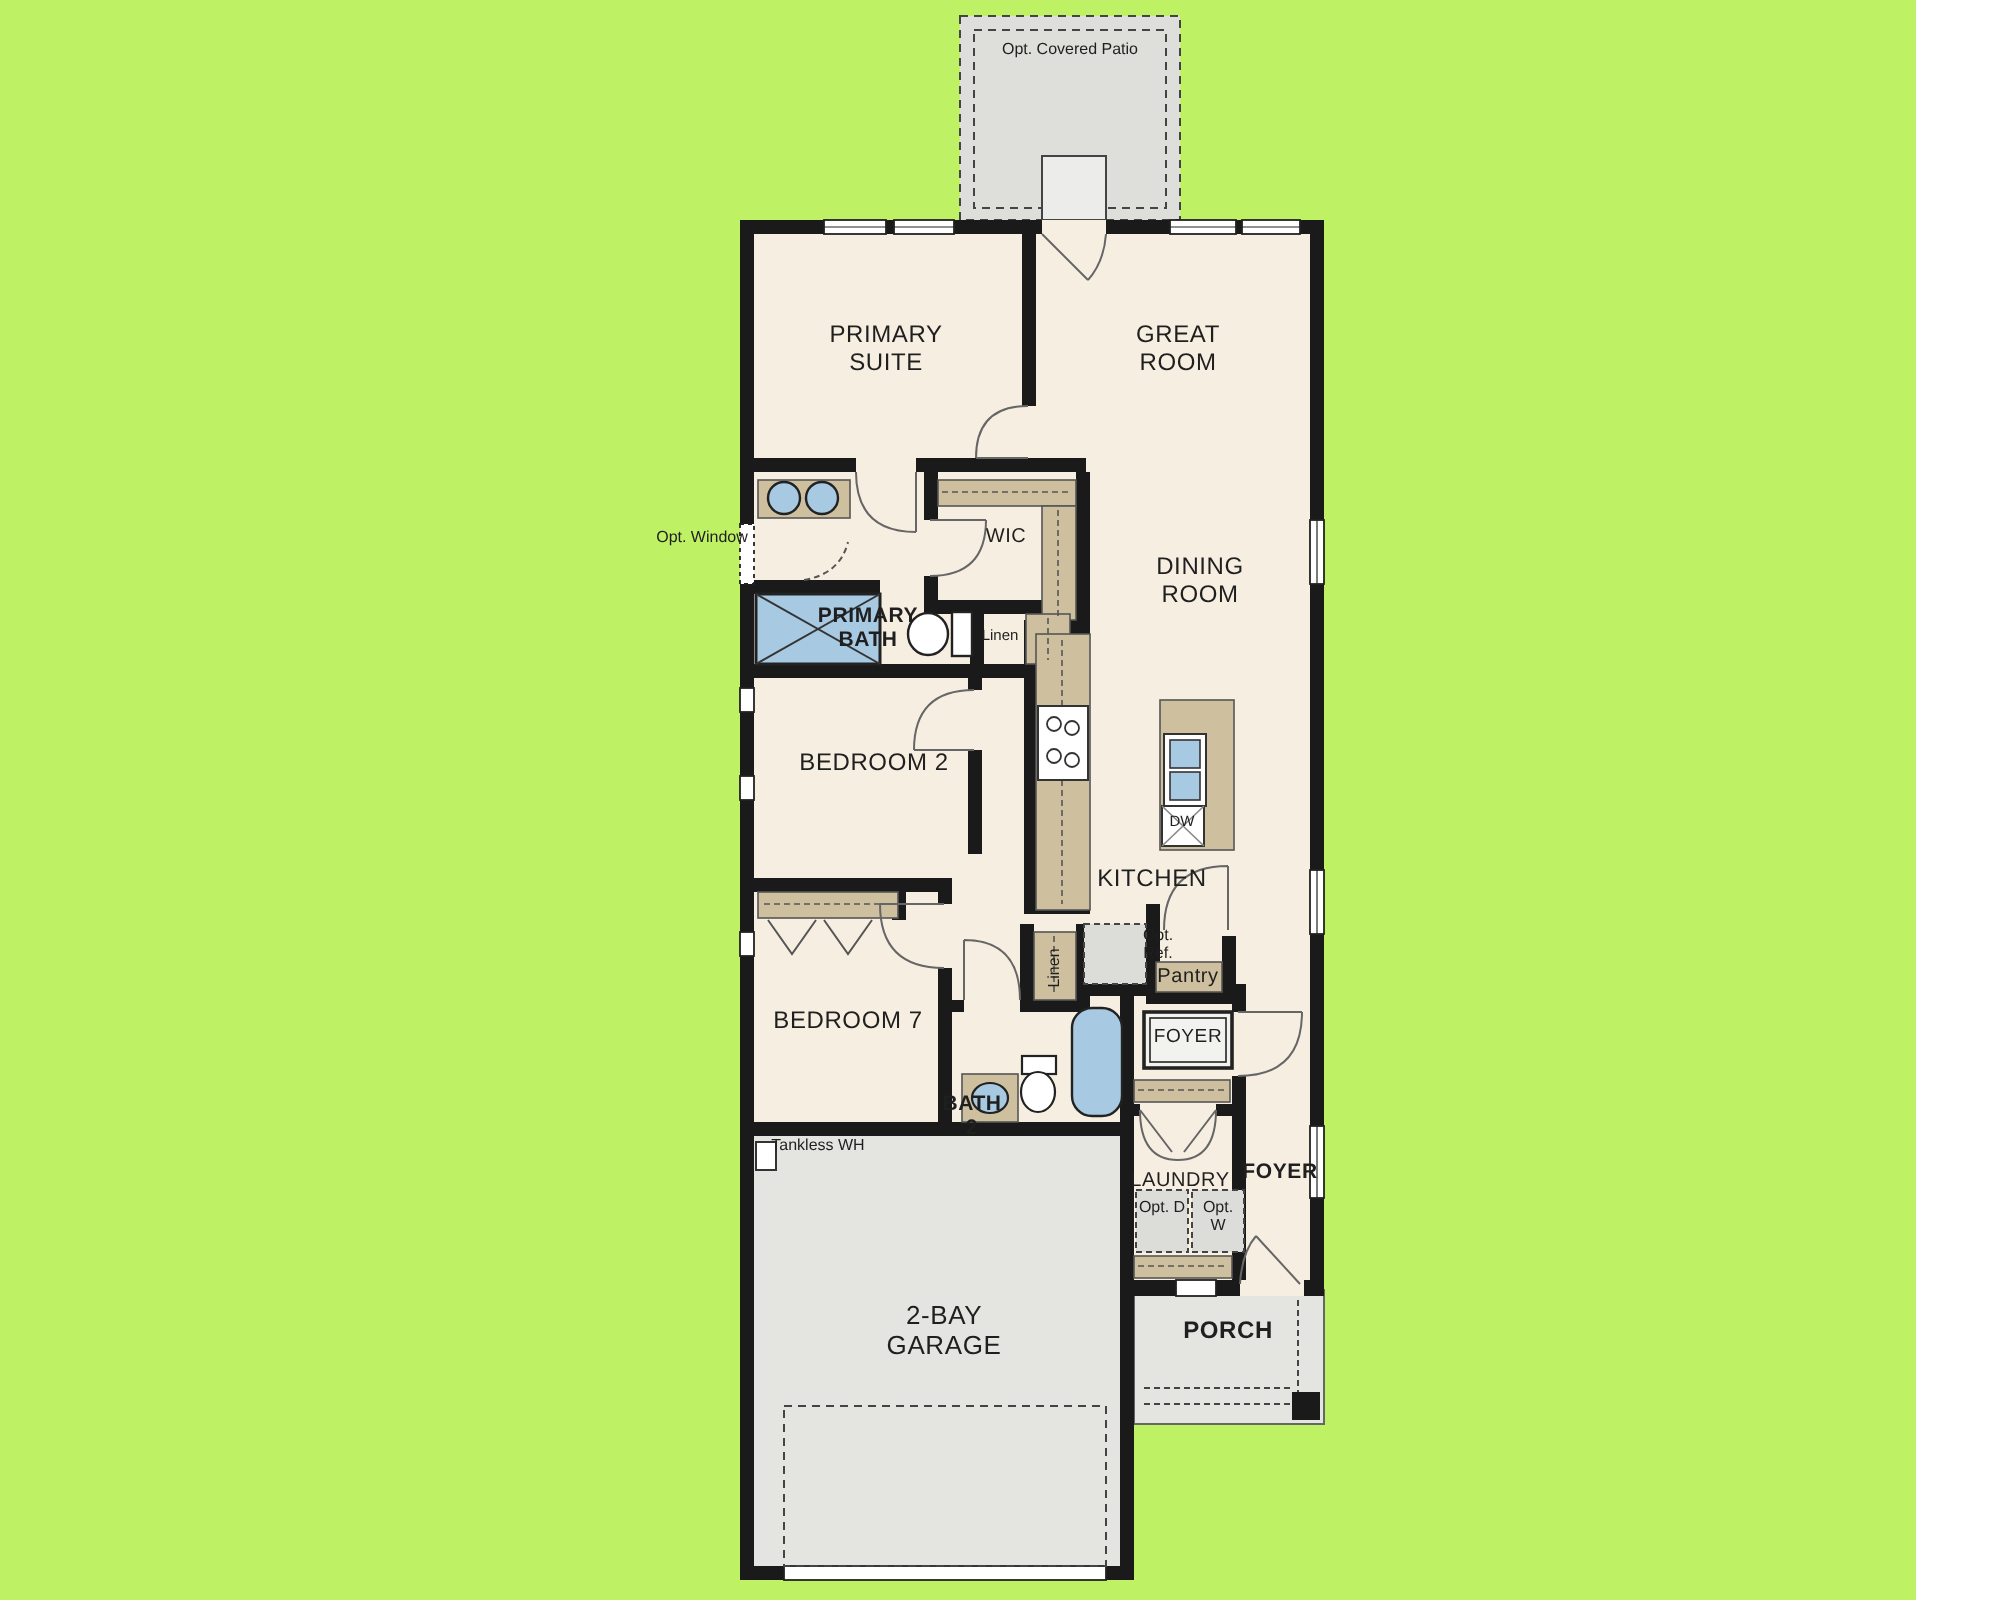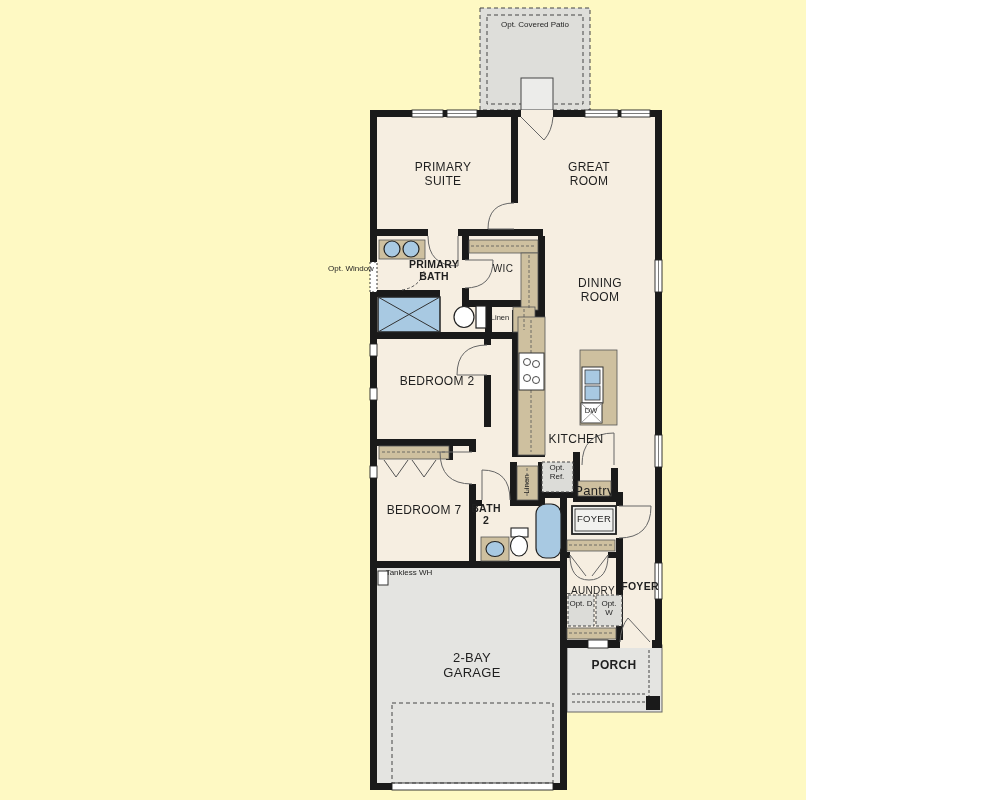--- a/index.html
+++ b/index.html
@@ -1,22 +1,22 @@
 <!DOCTYPE html>
 <html><head>
 <meta charset="utf-8">
 <style>
   html,body{margin:0;padding:0;background:#fff;}
-  #stage{position:relative;width:806px;height:800px;background:#fef9c3;overflow:hidden;
+  #stage{position:relative;width:958px;height:800px;background:#bef264;overflow:hidden;
          font-family:"Liberation Sans", sans-serif;}
   #plan-svg{position:absolute;left:0;top:0;}
   .lbl{position:absolute;transform:translateX(-50%);text-align:center;
        color:var(--text,#1f1f1f);line-height:1.18;letter-spacing:.3px;white-space:normal;}
   .room{font-weight:normal;font-size:12px;}
-  .room-sm{font-weight:bold;font-size:10.5px;}
+  .room-sm{font-weight:bold;font-size:10.5px;margin-top:44px;}
   .small{font-size:8px;letter-spacing:0;}
   .tiny{font-size:7.5px;letter-spacing:0;}
   .nowrap{white-space:nowrap;}
   .rot{transform:translate(-50%,-50%) rotate(-90deg);transform-origin:center;}
 </style>
 </head>
 <body>
 
 <div id="stage" style="--floor: #f6eee1; --outdoor: #e4e4e1; --patio: #dededa; --wall: #1a1a1a; --counter: #cec09f; --fixture_blue: #a8c9e2; --appliance_gray: #dcdcd8; --text: #1f1f1f;">
 <svg id="plan-svg" width="1000" height="800" viewBox="0 0 1000 800">
@@ -192,23 +192,23 @@
   <div class="lbl small" style="left:535px;top:20px;width:70px">Opt. Covered Patio</div>
   <div class="lbl room" style="left:443px;top:160px;width:80px">PRIMARY SUITE</div>
   <div class="lbl room" style="left:589px;top:160px;width:60px">GREAT ROOM</div>
   <div class="lbl room-sm" style="left:434px;top:258px;width:80px">PRIMARY BATH</div>
   <div class="lbl nowrap" style="left:503px;top:263px;font-size:10px">WIC</div>
   <div class="lbl small" style="left:351px;top:264px;width:46px">Opt. Window</div>
   <div class="lbl room" style="left:600px;top:276px;width:60px">DINING ROOM</div>
   <div class="lbl tiny nowrap" style="left:500px;top:314px">Linen</div>
   <div class="lbl room nowrap" style="left:437px;top:374px">BEDROOM 2</div>
   <div class="lbl room nowrap" style="left:576px;top:432px">KITCHEN</div>
-  <div class="lbl small" style="left:557px;top:463px;width:28px">Opt. Ref.</div>
+  <div class="lbl small" style="left:579px;top:463px;width:28px">Opt. Ref.</div>
   <div class="lbl small rot nowrap" style="left:527px;top:484px">Linen</div>
-  <div class="lbl nowrap" style="left:594px;top:483px;font-size:13px">Pantry</div>
+  <div class="lbl nowrap" style="left:594px;top:483px;font-size:10px">Pantry</div>
   <div class="lbl room nowrap" style="left:424px;top:503px">BEDROOM 7</div>
   <div class="lbl room-sm" style="left:486px;top:502px;width:36px">BATH 2</div>
   <div class="lbl nowrap" style="left:594px;top:513px;font-size:9.5px">FOYER</div>
   <div class="lbl tiny nowrap" style="left:591px;top:407px">DW</div>
   <div class="lbl small" style="left:409px;top:568px;width:54px">Tankless WH</div>
   <div class="lbl nowrap" style="left:590px;top:585px;font-weight:normal;font-size:10px">LAUNDRY</div>
   <div class="lbl small" style="left:581px;top:599px;width:24px">Opt. D</div>
   <div class="lbl small" style="left:609px;top:599px;width:24px">Opt. W</div>
   <div class="lbl nowrap" style="left:640px;top:580px;font-weight:bold;font-size:10.5px">FOYER</div>
   <div class="lbl" style="left:472px;top:650px;width:90px;font-weight:normal;font-size:13px">2-BAY GARAGE</div>

